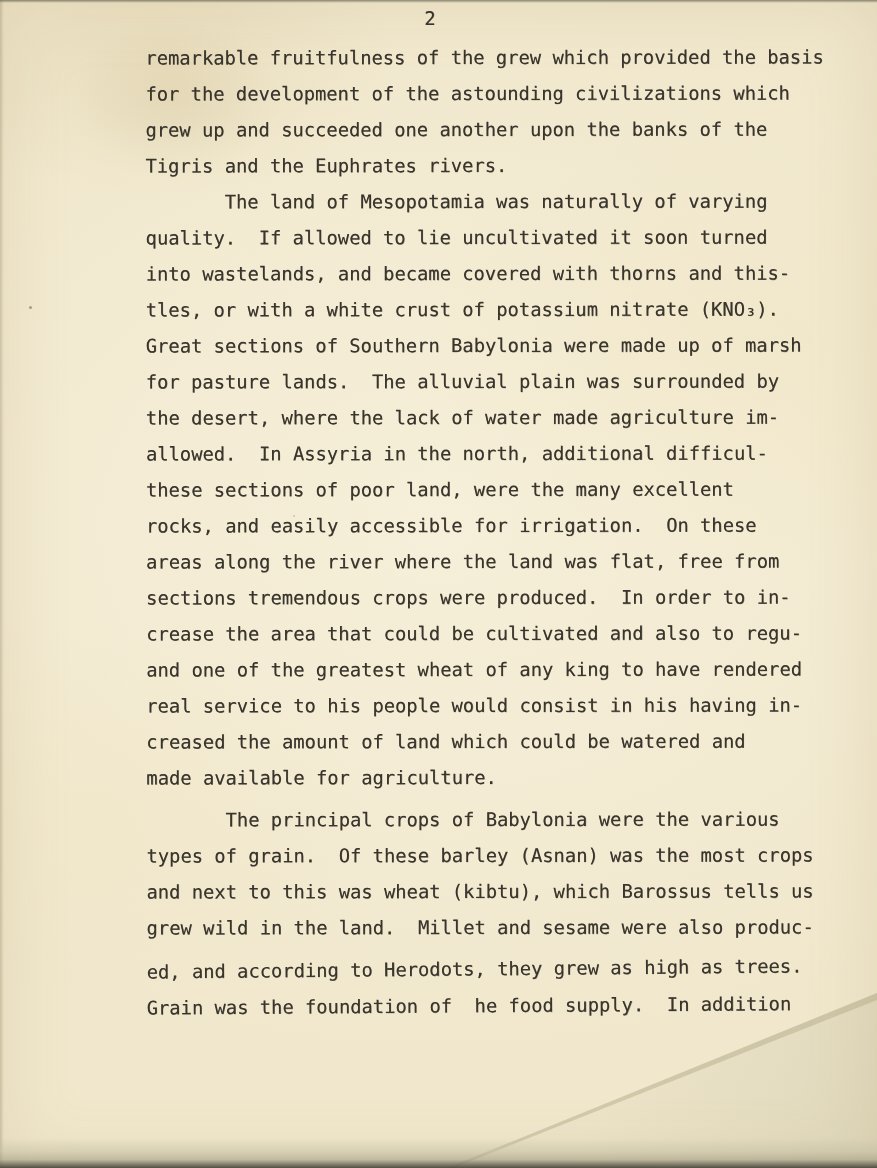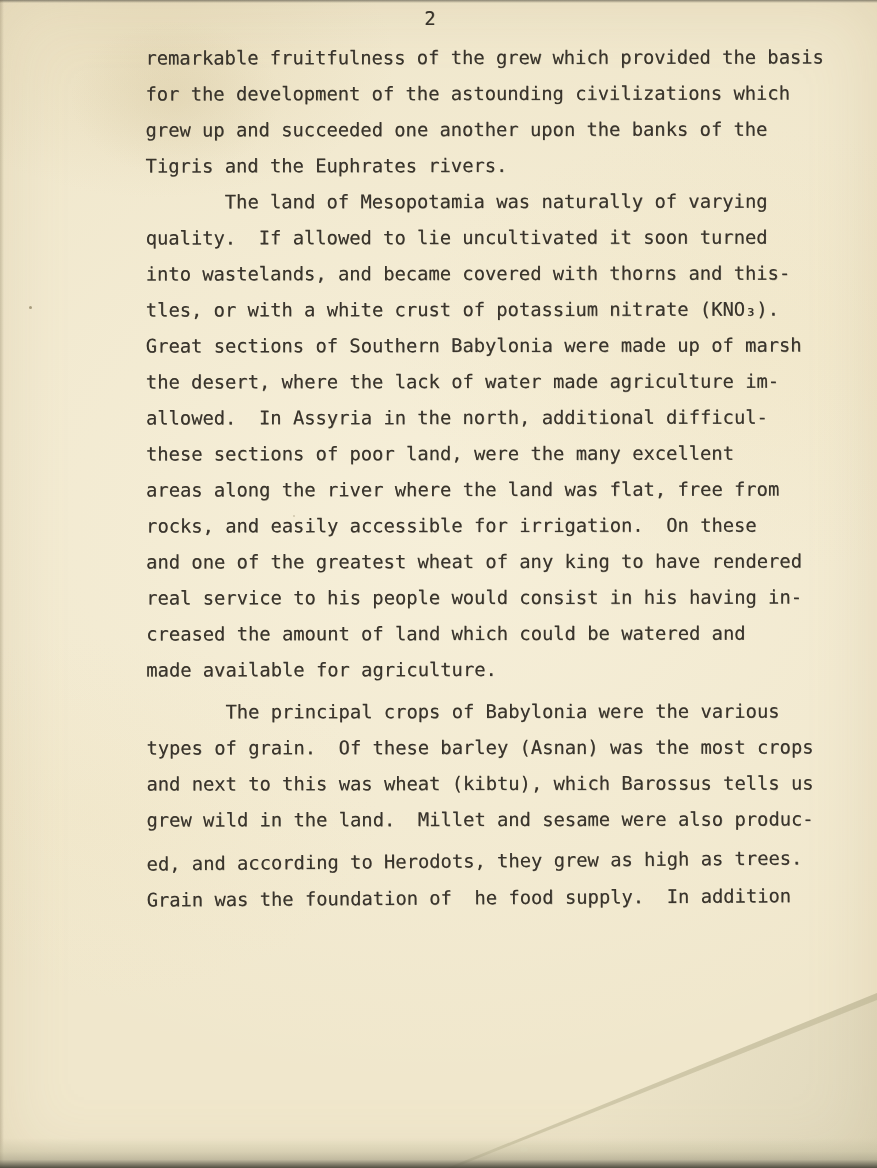--- a/index.html
+++ b/index.html
@@ -110,25 +110,28 @@
       <div class="line">grew up and succeeded one another upon the banks of the</div>
       <div class="line">Tigris and the Euphrates rivers.</div>
     </div>
 
     <div class="paragraph p2">
       <div class="line">       The land of Mesopotamia was naturally of varying</div>
       <div class="line">quality.  If allowed to lie uncultivated it soon turned</div>
       <div class="line">into wastelands, and became covered with thorns and this-</div>
       <div class="line">tles, or with a white crust of potassium nitrate (KNO₃).</div>
       <div class="line">Great sections of Southern Babylonia were made up of marsh</div>
+      <div class="line">for pasture lands.  The alluvial plain was surrounded by</div>
       <div class="line">the desert, where the lack of water made agriculture im-</div>
       <div class="line">allowed.  In Assyria in the north, additional difficul-</div>
       <div class="line">these sections of poor land, were the many excellent</div>
+      <div class="line">rocks, and easily accessible for irrigation.  On these</div>
       <div class="line">areas along the river where the land was flat, free from</div>
-      <div class="line">rocks, and easily accessible for irrigation.  On these</div>
+      <div class="line">sections tremendous crops were produced.  In order to in-</div>
+      <div class="line">crease the area that could be cultivated and also to regu-</div>
       <div class="line">and one of the greatest wheat of any king to have rendered</div>
       <div class="line">real service to his people would consist in his having in-</div>
       <div class="line">creased the amount of land which could be watered and</div>
       <div class="line">made available for agriculture.</div>
     </div>
 
     <div class="paragraph p3">
       <div class="line">       The principal crops of Babylonia were the various</div>
       <div class="line">types of grain.  Of these barley (Asnan) was the most crops</div>
       <div class="line">and next to this was wheat (kibtu), which Barossus tells us</div>

